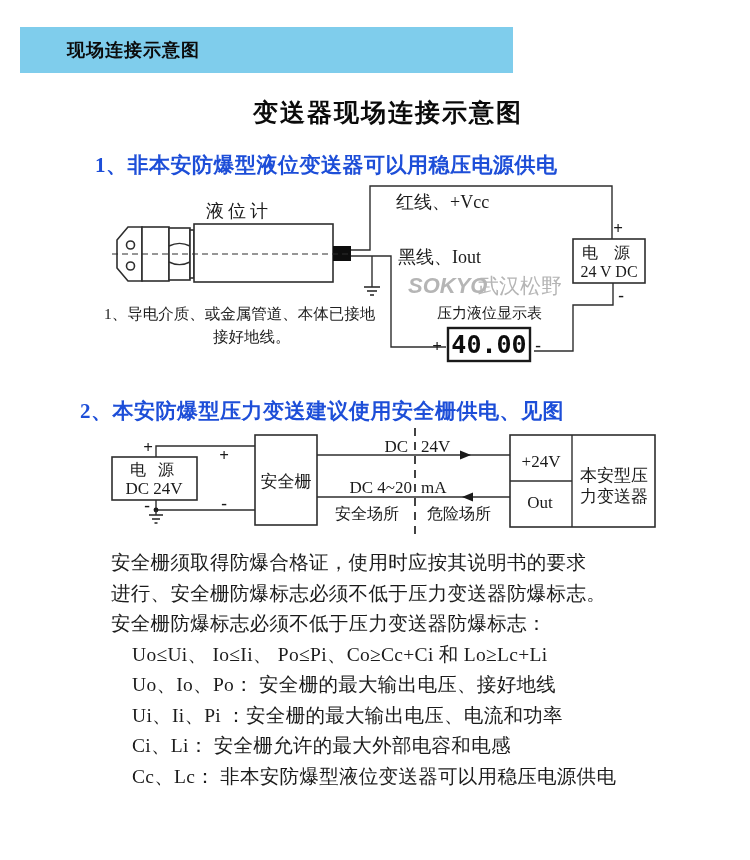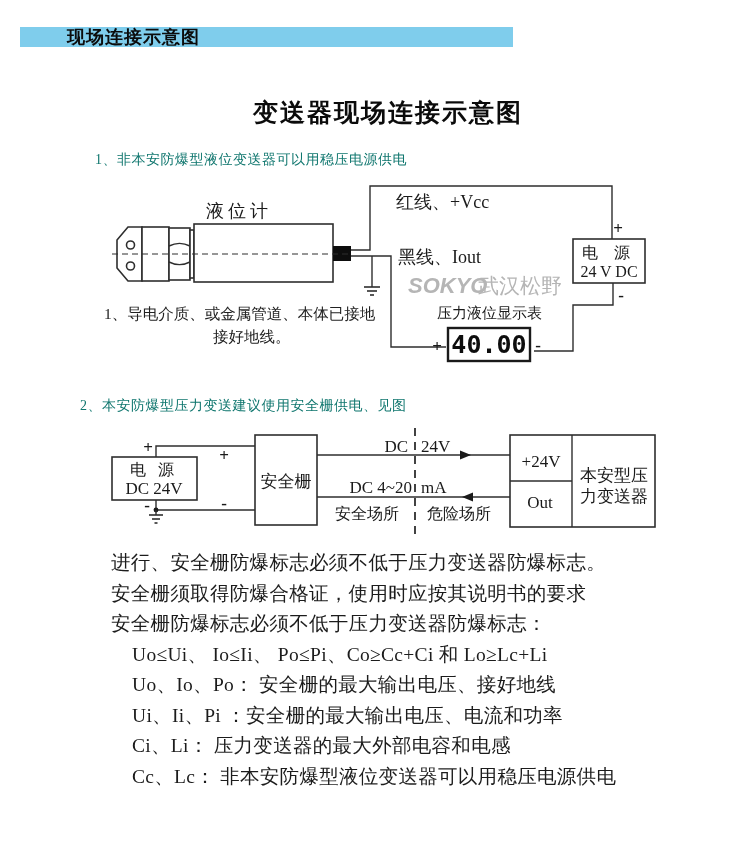--- a/index.html
+++ b/index.html
@@ -3,32 +3,32 @@
 <meta charset="utf-8">
 <style>
   html,body{margin:0;padding:0;}
   body{
     width:750px;height:860px;position:relative;background:#ffffff;
     font-family:"Liberation Serif","DejaVu Serif",serif;color:#111;
     overflow:hidden;
   }
   .abs{position:absolute;}
   .banner{
-    left:20px;top:27px;width:493px;height:20px;background:#7fcdec;
+    left:20px;top:27px;width:493px;height:46px;background:#7fcdec;
     display:flex;align-items:center;
   }
   .banner-title{
     padding-left:47px;font-weight:bold;font-size:18px;color:#0b0b0b;
     letter-spacing:1px;
   }
   .page-title{
     left:0;top:96px;width:776px;text-align:center;
     font-size:25px;font-weight:bold;letter-spacing:2px;color:#0b0b0b;
   }
-  .sec-heading{font-size:14px;color:#0f766e;letter-spacing:0.5px;}
+  .sec-heading{font-size:21px;color:#1d4ed8;letter-spacing:0.5px;font-weight:bold;}
   .h1{left:95px;top:151px;}
   .h2{left:80px;top:397px;text-align:center;}
   .notes{
     left:104px;top:303px;font-size:15.5px;line-height:22.5px;color:#222;
     white-space:nowrap;
     text-align:center;
   }
   .notes .indent{padding-left:24px;}
   .bodytext{
     left:111px;top:548px;font-size:19.5px;line-height:30.5px;color:#1c1c1c;
@@ -176,21 +176,21 @@
     <line class="wire" x1="572" y1="435" x2="572" y2="527"></line>
     <line class="wire" x1="510" y1="481" x2="572" y2="481"></line>
     <text x="541" y="467" text-anchor="middle" class="lbl17">+24V</text>
     <text x="540" y="508" text-anchor="middle" class="lbl17">Out</text>
     <text x="614" y="481" text-anchor="middle" class="lbl17">本安型压</text>
     <text x="614" y="502" text-anchor="middle" class="lbl17">力变送器</text>
   </g>
 </svg>
 
 <div class="abs bodytext">
+  <div>安全栅须取得防爆合格证，使用时应按其说明书的要求</div>
   <div>进行、安全栅防爆标志必须不低于压力变送器防爆标志。</div>
-  <div>安全栅须取得防爆合格证，使用时应按其说明书的要求</div>
   <div>安全栅防爆标志必须不低于压力变送器防爆标志：</div>
   <div class="indent">Uo≤Ui、 Io≤Ii、 Po≤Pi、Co≥Cc+Ci 和 Lo≥Lc+Li</div>
   <div class="indent">Uo、Io、Po： 安全栅的最大输出电压、接好地线</div>
   <div class="indent">Ui、Ii、Pi ：安全栅的最大输出电压、电流和功率</div>
-  <div class="indent">Ci、Li： 压力变送器的最大外部电容和电感</div>
+  <div class="indent">Ci、Li： 安全栅允许的最大外部电容和电感</div>
   <div class="indent">Cc、Lc： 非本安防爆型液位变送器可以用稳压电源供电</div>
 </div>
 
 </body></html>

